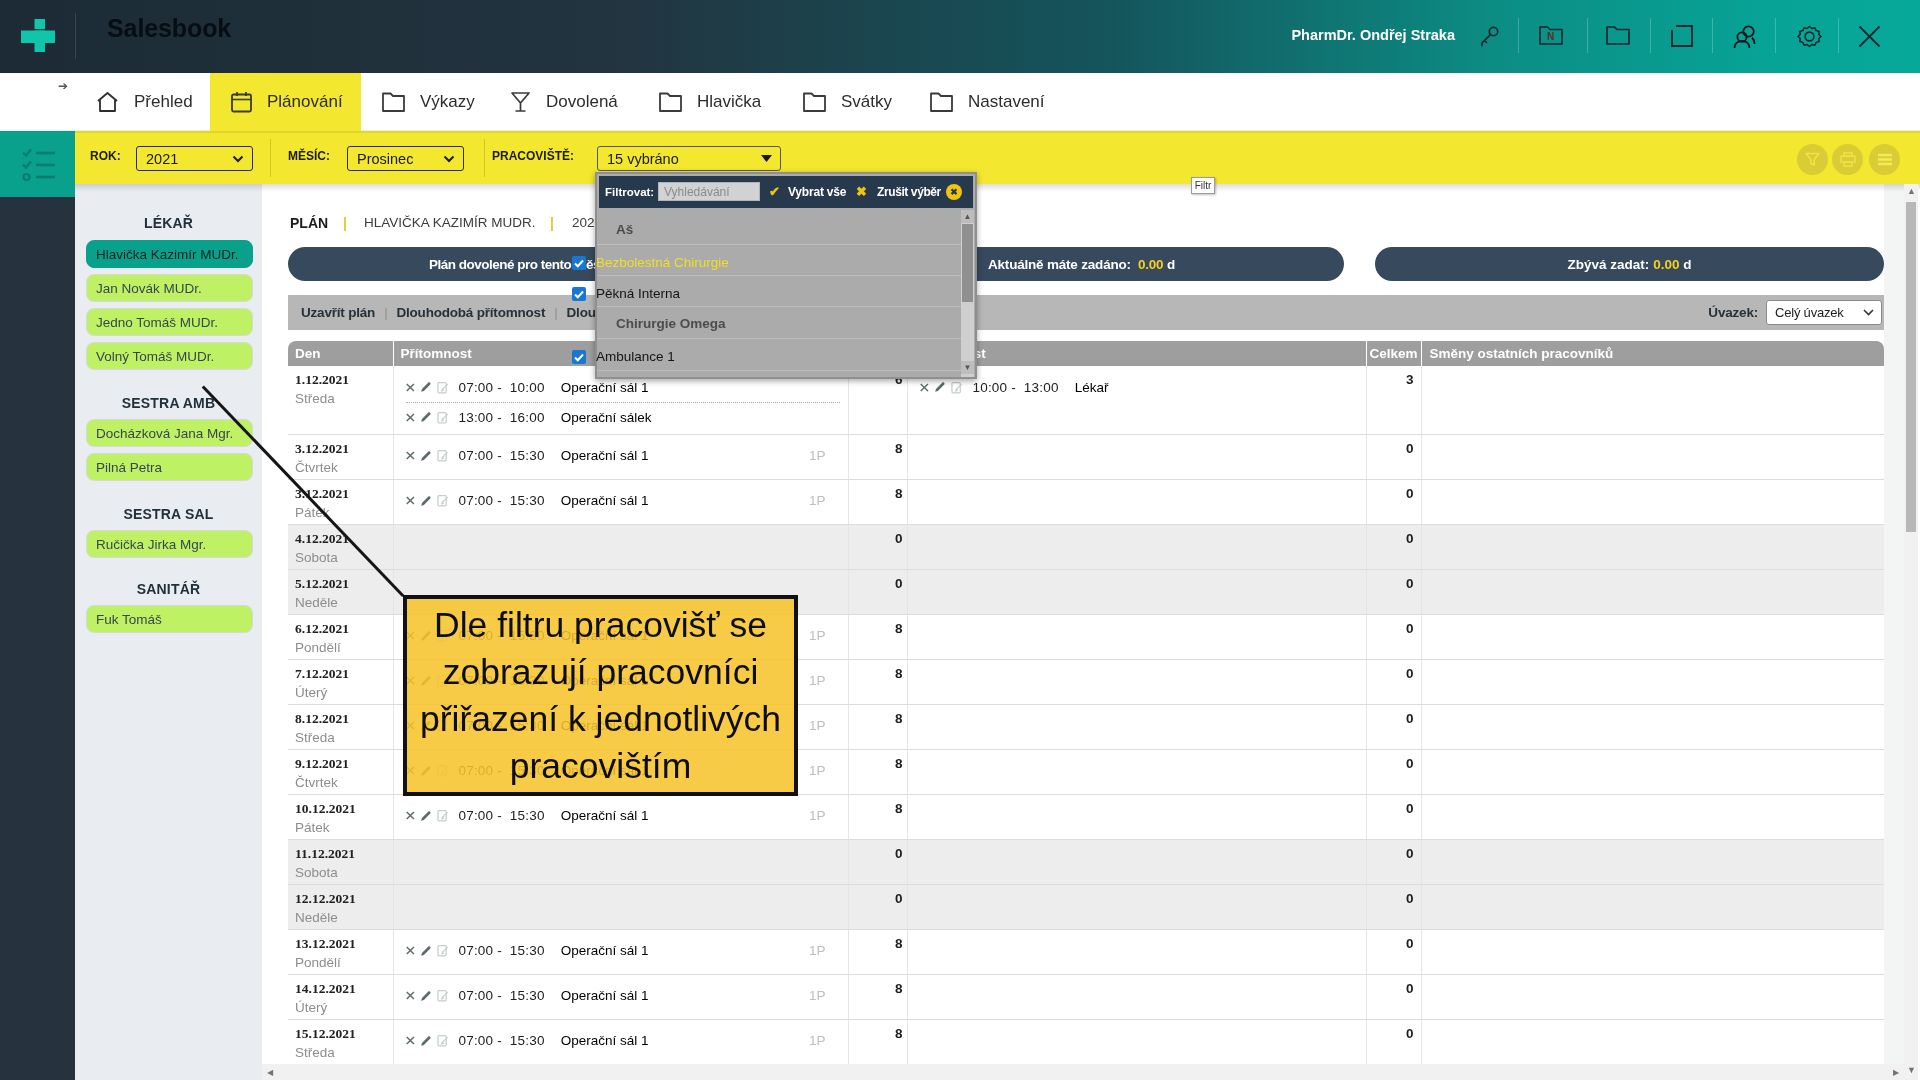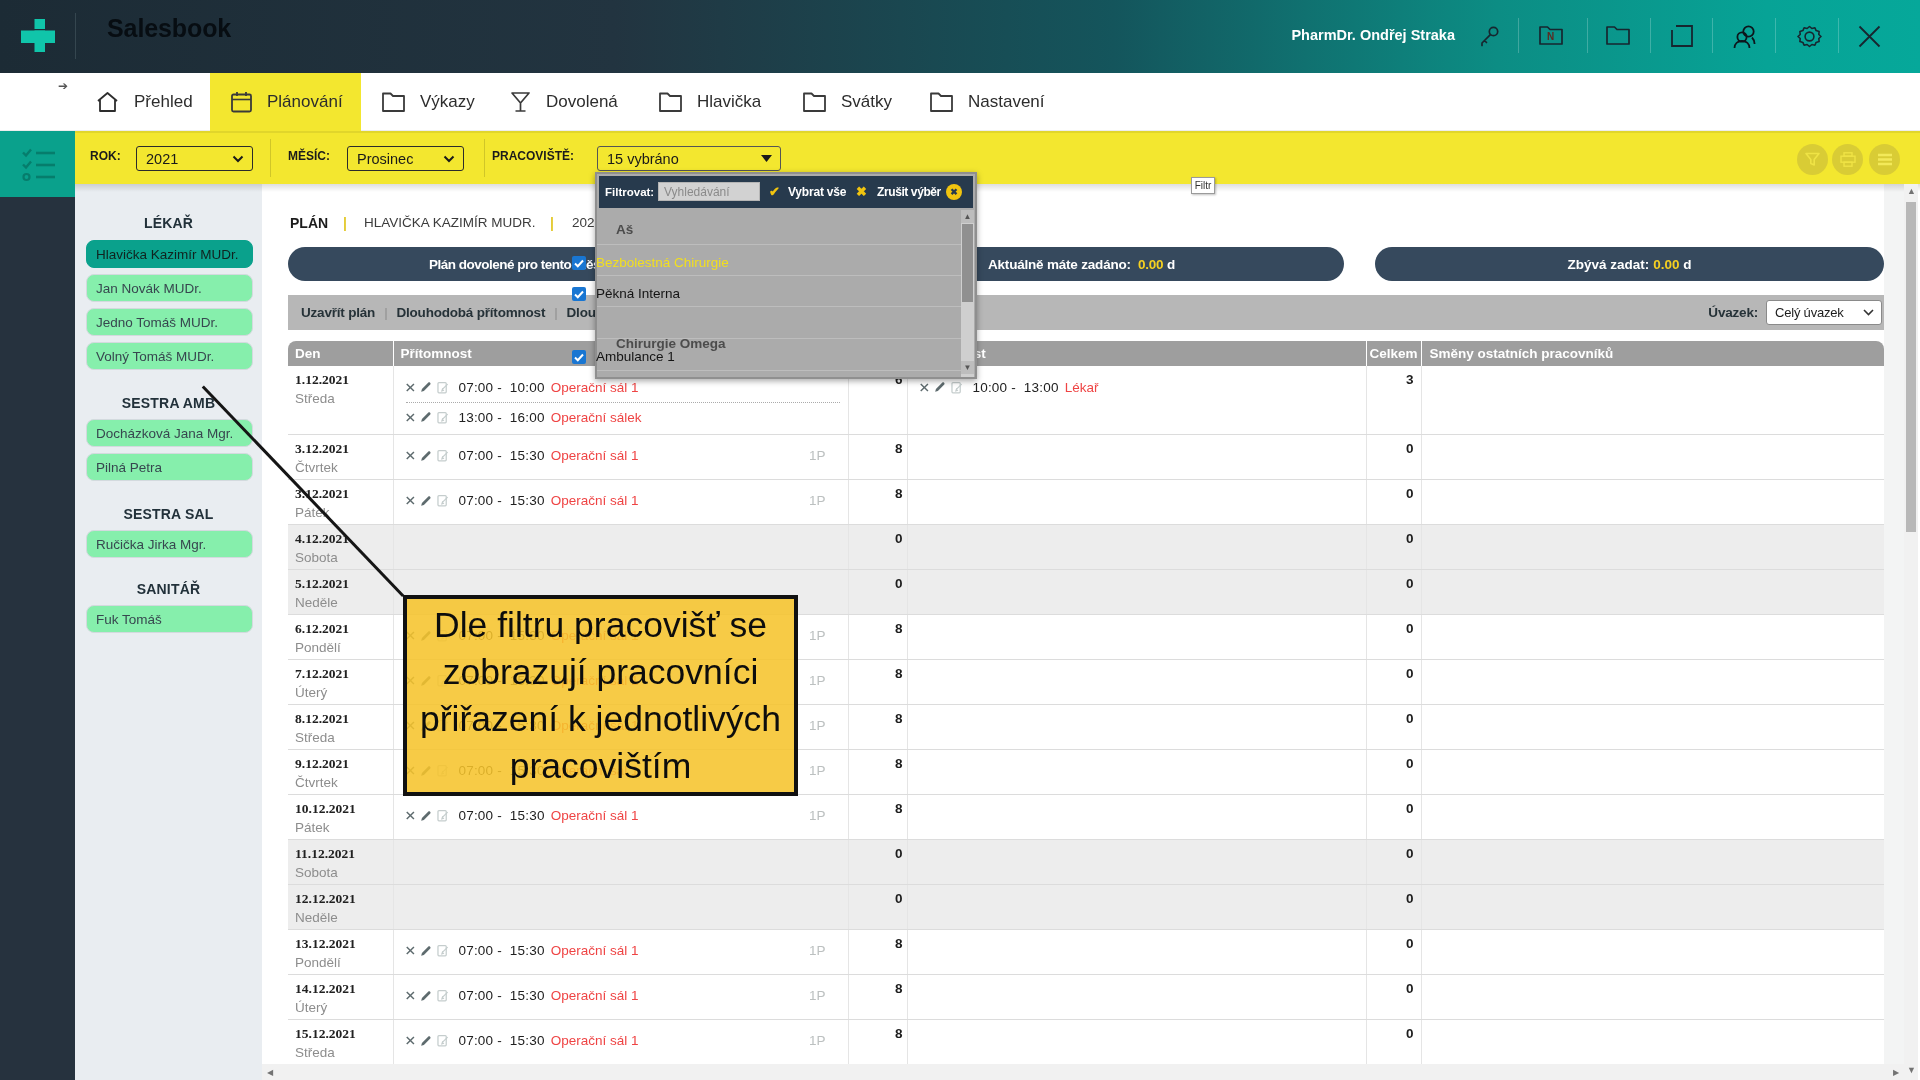--- a/index.html
+++ b/index.html
@@ -21,21 +21,21 @@
 #ybar{left:75px;top:131px;width:1845px;height:53px;background:#f3e72f;}
 .ylab{top:149px;font-size:12px;font-weight:bold;color:#1b1b1b;}
 .ysel{top:146px;height:25px;border:1.5px solid #2b2b2b;border-radius:3px;font-size:14.5px;color:#1a1a1a;display:flex;align-items:center;padding-left:9px;}
 .ydiv{top:139px;width:1px;height:38px;background:rgba(0,0,0,0.14);}
 .ycirc{top:144px;width:31px;height:31px;border-radius:50%;background:#d9cc35;display:flex;align-items:center;justify-content:center;}
 #tealsq{left:0;top:131px;width:75px;height:66px;background:#0aa18c;}
 #darkstrip{left:0;top:197px;width:75px;height:883px;background:#26323e;}
 
 #sidebar{left:75px;top:184px;width:187px;height:896px;background:#e9edf1;}
 .shead{left:75px;width:187px;text-align:center;font-size:14px;font-weight:bold;color:#22313a;letter-spacing:.2px;}
-.sbtn{left:86px;width:167px;height:28px;background:#86efac;border:1px solid #d3dade;border-radius:8px;font-size:13.5px;color:#37474f;display:flex;align-items:center;padding-left:9px;white-space:nowrap;overflow:hidden;}
+.sbtn{left:86px;width:167px;height:28px;background:#bef264;border:1px solid #d3dade;border-radius:8px;font-size:13.5px;color:#37474f;display:flex;align-items:center;padding-left:9px;white-space:nowrap;overflow:hidden;}
 .sbtn.sel{background:#0aa18c;border-color:#0aa18c;color:#10231f;}
 
 #main{left:262px;top:184px;width:1658px;height:896px;background:#fff;}
 .bc{top:215px;font-size:14px;}
 
 .pill{top:247px;height:34px;background:#36495d;border-radius:17px;color:#fff;font-size:13.5px;font-weight:bold;display:flex;align-items:center;}
 .y00{color:#f5d021;}
 
 #tbar{left:288px;top:295px;width:1596px;height:35px;background:#b7b7b7;display:flex;align-items:center;font-size:13.5px;font-weight:bold;color:#263238;letter-spacing:-0.2px;}
 
@@ -44,21 +44,21 @@
 th{background:#9e9e9e;color:#fff;font-size:13.5px;font-weight:bold;text-align:left;height:25px;padding:0 0 0 7px;}
 th.c{text-align:center;padding:0;}
 td{border-bottom:1px solid #dcdcdc;border-left:1px solid #e5e5e5;vertical-align:top;font-size:13.5px;padding:0;}
 td:first-child{border-left:none;}
 tr.we td{background:#ededed;}
 .date{font-weight:bold;color:#212121;padding:6px 0 0 7px;font-size:13.5px;font-family:Liberation Serif, serif;}
 .wday{color:#8d8d8d;padding:3px 0 0 7px;font-size:13.5px;}
 .shift{display:flex;align-items:center;height:24px;padding:0 10px 0 11px;margin-top:9px;}
 .shift.s2{margin-top:2px;}
 .shift .t{color:#212121;margin-left:10px;letter-spacing:.2px;}
-.shift .loc{color:#ef4444;margin-left:6px;}
+.shift .loc{color:#000000;margin-left:16px;}
 .shift .op{color:#bcc0c0;margin-left:auto;margin-right:12px;}
 .ics{display:flex;align-items:center;gap:5px;width:44px;flex:none;}
 .num{font-weight:bold;color:#1d1d1d;text-align:right;padding:6px 4px 0 0;}
 .num2{font-weight:bold;color:#1d1d1d;text-align:right;padding:6px 7px 0 0;}
 .dotline{border-bottom:1px dotted #ababab;margin:3px 8px 0 12px;}
 
 #popup{left:595px;top:172px;width:382px;height:207px;background:#ababab;border:2px solid #8f8f8f;box-shadow:0 2px 6px rgba(0,0,0,.35);}
 #pophead{left:599px;top:176px;width:374px;height:32px;background:#273a4d;display:flex;align-items:center;color:#fff;white-space:nowrap;}
 .prow{left:597px;width:365px;height:1px;background:#bdbdbd;}
 .pgroup{left:616px;font-size:13.5px;font-weight:bold;color:#4c4c4c;}
@@ -692,21 +692,21 @@
         <path d="M1 4.5 L3.8 7.2 L9 1.5" fill="none" stroke="#fff" stroke-width="2"></path>
       </svg>
     </span>Bezbolestná Chirurgie</div>
 <div class="abs prow" style="top:275px;z-index:31"></div>
 <div class="abs pitem" style="top:286px;z-index:31"><span class="cb">
       <svg width="10" height="9" viewBox="0 0 10 9">
         <path d="M1 4.5 L3.8 7.2 L9 1.5" fill="none" stroke="#fff" stroke-width="2"></path>
       </svg>
     </span>Pěkná Interna</div>
 <div class="abs prow" style="top:306px;z-index:31"></div>
-<div class="abs pgroup" style="top:336px;z-index:31">Chirurgie Omega</div>
+<div class="abs pgroup" style="top:316px;z-index:31">Chirurgie Omega</div>
 <div class="abs prow" style="top:338px;z-index:31"></div>
 <div class="abs pitem" style="top:349px;z-index:31"><span class="cb">
       <svg width="10" height="9" viewBox="0 0 10 9">
         <path d="M1 4.5 L3.8 7.2 L9 1.5" fill="none" stroke="#fff" stroke-width="2"></path>
       </svg>
     </span>Ambulance 1</div>
 <div class="abs prow" style="top:370px;z-index:31"></div>
 
 <div class="abs" style="left:961px;top:210px;width:13px;height:167px;background:#cfcfcf;z-index:32"></div>
 <div class="abs" style="left:961px;top:210px;width:13px;height:13px;background:#bdbdbd;color:#555;font-size:8px;line-height:13px;text-align:center;z-index:33">▲</div>

